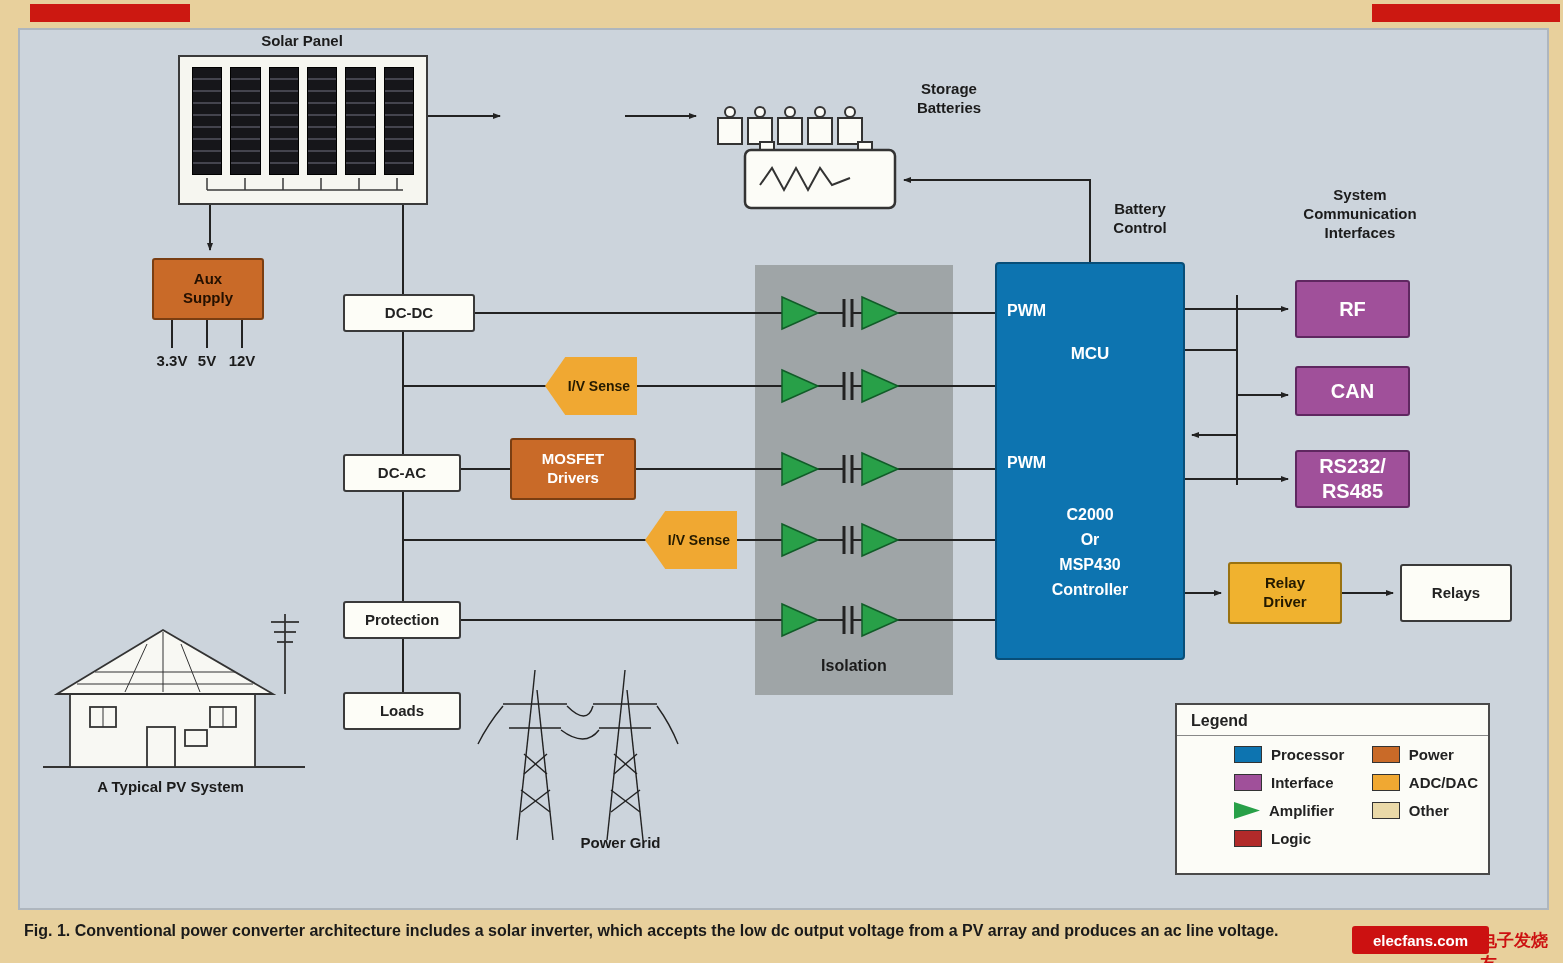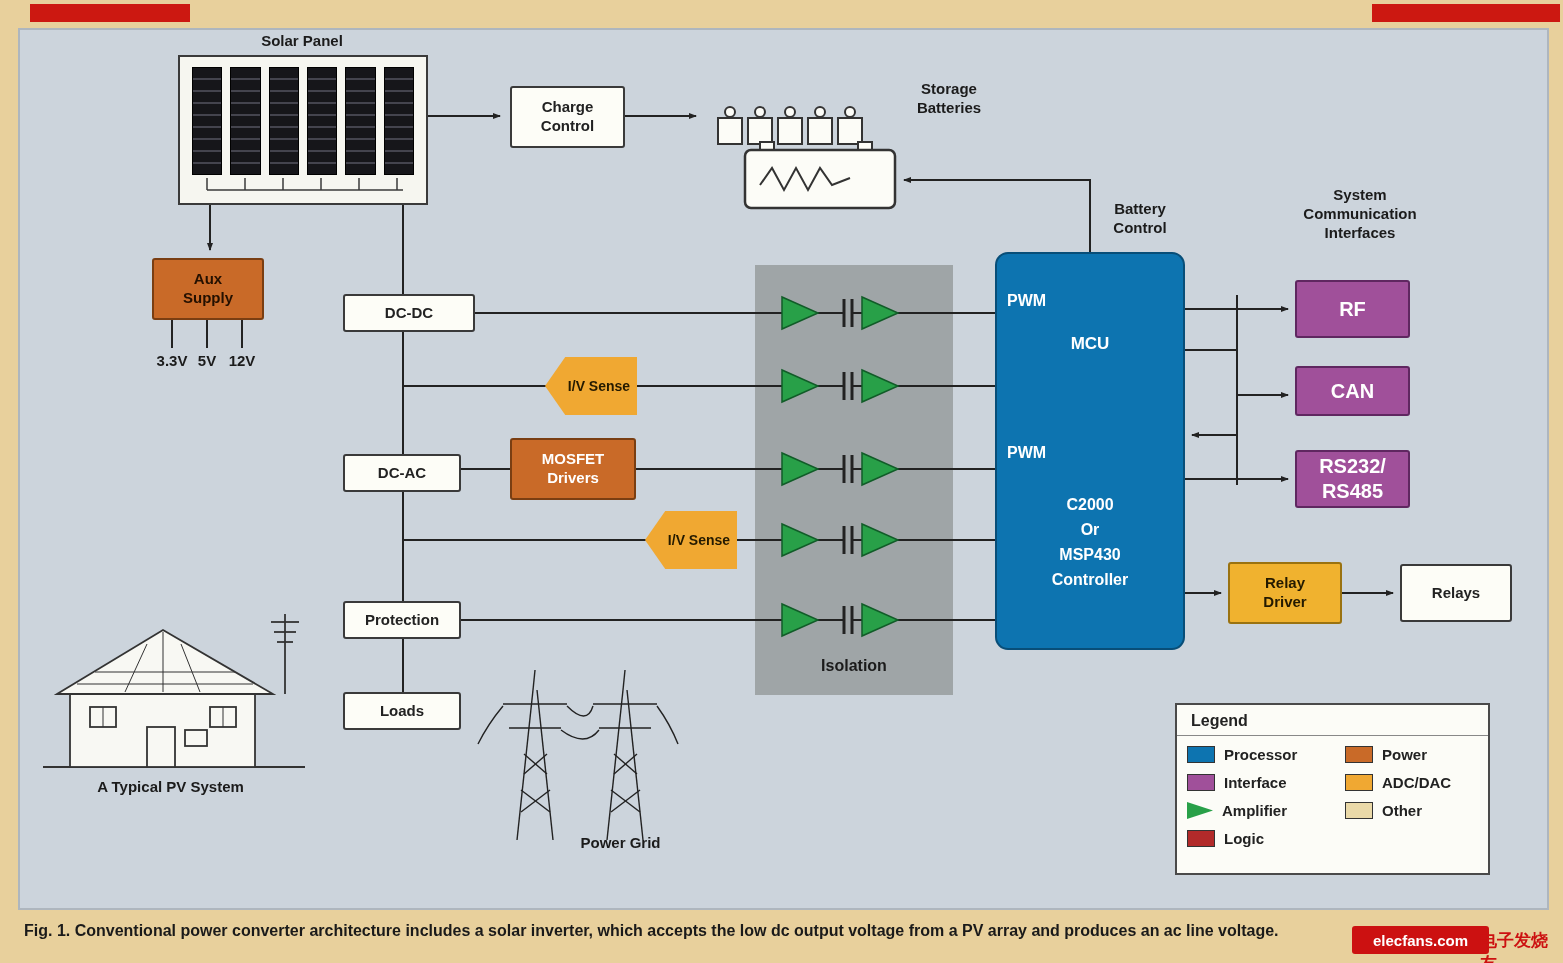--- a/index.html
+++ b/index.html
@@ -11,32 +11,32 @@
   .solar-box{position:absolute;left:178px;top:55px;width:250px;height:150px;background:#f6f6f0;border:2px solid #3a3a3a;z-index:1;display:flex;gap:8px;padding:10px 12px 28px 12px;box-sizing:border-box;}
   .cell{flex:1;background:repeating-linear-gradient(#16161a 0 10px,#44444e 10px 12px);border:1px solid #000;}
   .overlay{position:absolute;left:0;top:0;z-index:2;pointer-events:none;}
   .box{position:absolute;z-index:3;background:#fdfdf7;border:2px solid #3a3a3a;border-radius:3px;
        display:flex;align-items:center;justify-content:center;text-align:center;
        font-size:15px;font-weight:bold;color:#222;line-height:1.25;box-sizing:border-box;}
   .orange{background:#c96a28;border-color:#7a3e12;color:#241000;}
   .white-text{color:#fff;}
   .gold{background:#f0b22f;border-color:#9a7210;color:#241a00;}
   .purple{background:#a0509a;border-color:#5f2760;color:#fff;font-size:20px;}
-  .mcu{position:absolute;left:995px;top:252px;width:190px;height:398px;background:#0d74b0;border:2px solid #084e78;border-radius:13px;z-index:3;box-sizing:border-box;}
+  .mcu{position:absolute;left:995px;top:262px;width:190px;height:398px;background:#0d74b0;border:2px solid #084e78;border-radius:4px;z-index:3;box-sizing:border-box;}
   .mcu-pwm{position:absolute;color:#fff;font-weight:bold;font-size:16px;}
   .mcu-name{position:absolute;left:0;right:0;top:80px;text-align:center;color:#fff;font-weight:bold;font-size:17px;}
   .mcu-ctrl{position:absolute;left:0;right:0;top:238px;text-align:center;color:#fff;font-weight:bold;font-size:16px;line-height:25px;}
   .mcu-ctrl span{display:block;}
   .tag{position:absolute;z-index:3;background:#f0a832;clip-path:polygon(0 50%,22% 0,100% 0,100% 100%,22% 100%);
        display:flex;align-items:center;justify-content:center;text-align:center;
        font-size:14px;font-weight:bold;color:#241a00;padding-left:16px;box-sizing:border-box;line-height:1.2;}
   .label{position:absolute;z-index:4;color:#1b1b1b;font-weight:bold;font-size:15px;text-align:center;line-height:1.25;}
   .legend{position:absolute;left:1175px;top:703px;width:315px;height:172px;background:#fcfcf7;border:2px solid #4a4a4a;z-index:4;box-sizing:border-box;}
   .legend-title{padding:7px 14px 5px 14px;font-weight:bold;font-size:16px;color:#222;border-bottom:1px solid #888;}
-  .legend-cols{display:flex;padding:10px 10px;}
+  .legend-cols{display:flex;padding:10px 10px;margin-left:47px;}
   .legend-col{display:flex;flex-direction:column;gap:11px;}
   .legend-col.left{width:158px;}
   .legend-item{display:flex;align-items:center;font-size:15px;font-weight:bold;color:#222;}
   .sw{display:inline-block;width:26px;height:15px;border:1px solid #333;margin-right:9px;flex:0 0 auto;}
   .sw-tri{clip-path:polygon(0 0,0 100%,100% 50%);border:none;height:17px;}
   .caption{position:absolute;left:24px;top:922px;width:1322px;font-size:16px;font-weight:bold;color:#1a1a1a;white-space:nowrap;overflow:hidden;z-index:5;}
   .wm-site{position:absolute;left:1352px;top:926px;width:137px;height:28px;background:#cc1111;border-radius:3px;color:#fff;
            display:flex;align-items:center;justify-content:center;font-weight:bold;font-size:15px;z-index:6;}
   .wm-cn{position:absolute;left:1480px;top:929px;color:#cc1111;font-weight:bold;font-size:17px;z-index:6;}
 </style>
@@ -206,21 +206,20 @@
 
       <path d="M95,44 Q115,64 121,44"></path>
         <path d="M89,68 Q113,86 127,68"></path>
       <path d="M31,44 Q16,62 6,82"></path>
         <path d="M185,44 Q198,62 206,82"></path>
     </g>
   </svg>
 
   <div class="label" style="left:222px;top:32px;width:160px">Solar Panel</div>
 
-  <div class="box" style="left:510px;top:86px;width:115px;height:62px;padding:0 14px">Charge Control</div>
 
   <div class="label" style="left:893px;top:80px;width:112px">Storage Batteries</div>
 
   <div class="box orange" style="left:152px;top:258px;width:112px;height:62px;padding:0 22px">Aux Supply</div>
   <div class="label" style="left:147px;top:352px;width:50px">3.3V</div>
   <div class="label" style="left:185px;top:352px;width:44px">5V</div>
   <div class="label" style="left:220px;top:352px;width:44px">12V</div>
 
   <div class="box" style="left:343px;top:294px;width:132px;height:38px">DC-DC</div>
   <div class="tag" style="left:545px;top:357px;width:92px;height:58px">I/V Sense</div>

